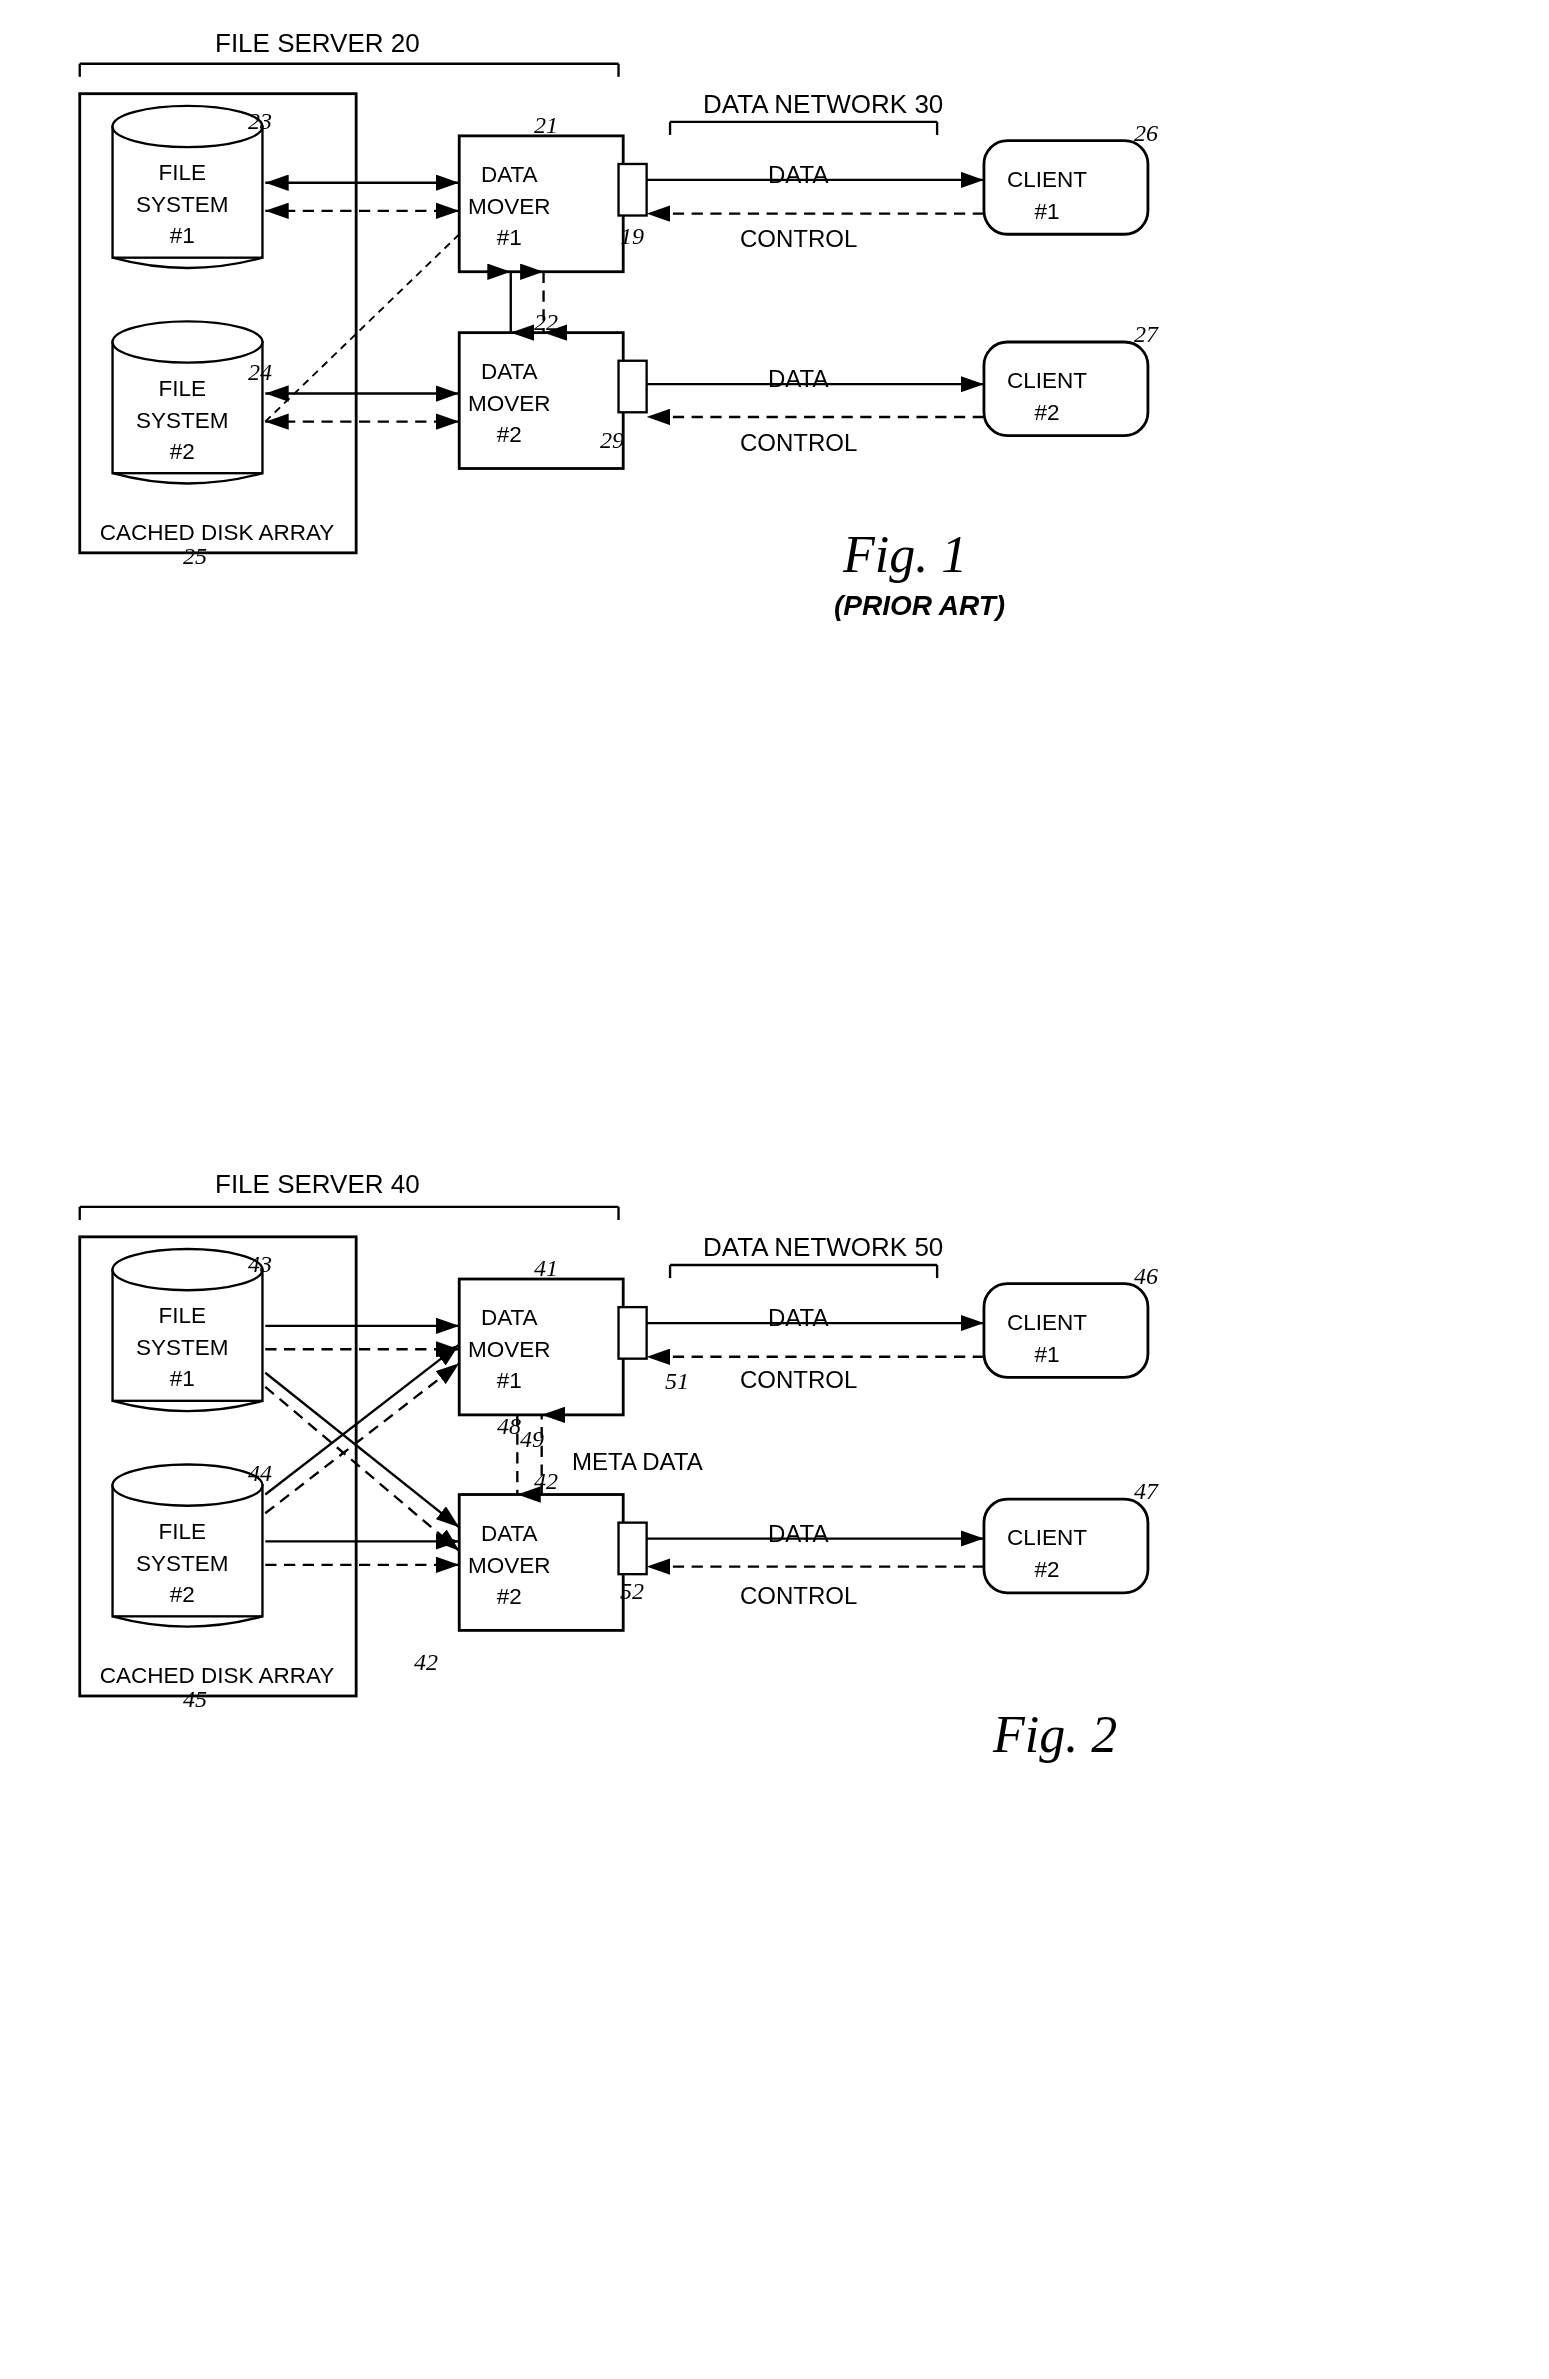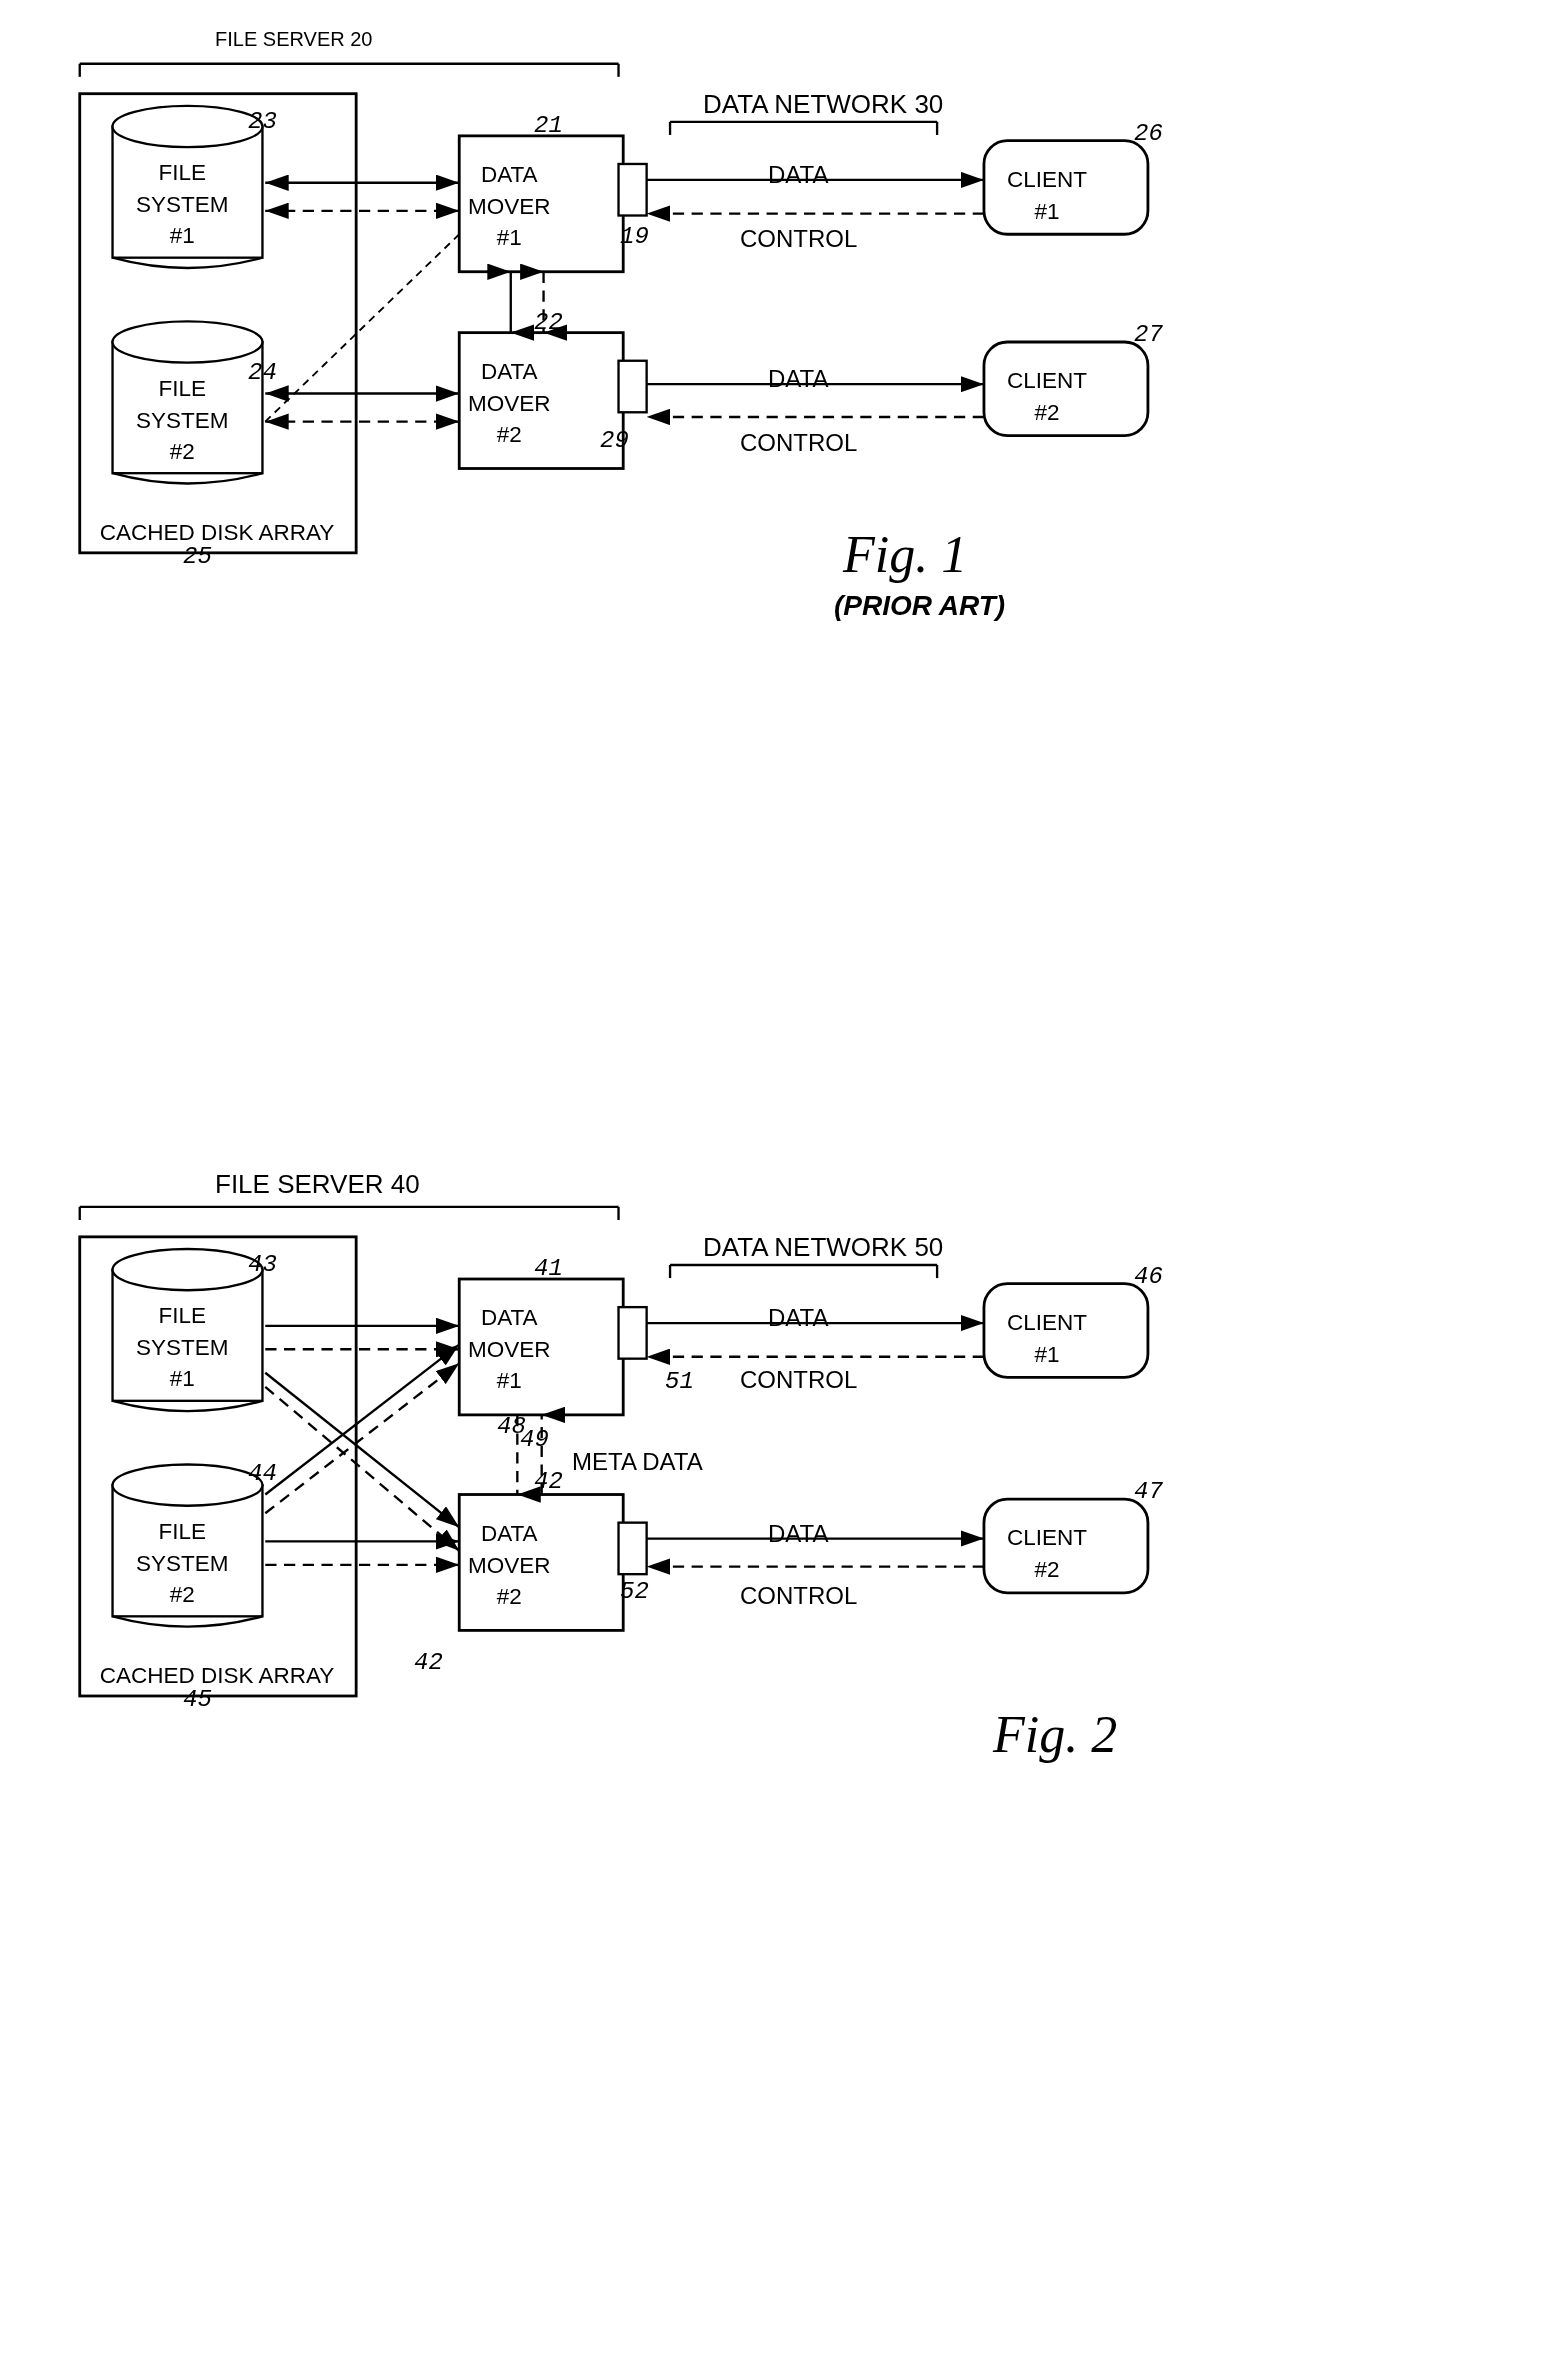--- a/index.html
+++ b/index.html
@@ -50,21 +50,21 @@
       position: absolute;
       font-size: 28px;
       font-family: Arial, sans-serif;
       font-style: italic;
       font-weight: bold;
     }
 
     .ref-num {
       position: absolute;
       font-size: 24px;
-      font-family: Liberation Mono, monospace;
+      font-family: Liberation Serif, serif;
       font-style: italic;
     }
   </style>
 </head>
 <body>
 
 <div class="diagram-container">
 
   <svg class="diagram-svg" viewBox="0 0 1654 2540" width="1550" height="2380">
     <defs>
@@ -189,21 +189,21 @@
     <line x1="690" y1="1412" x2="1050" y2="1412" stroke="#000" stroke-width="2.5" marker-end="url(#arrowhead)"></line>
 
     <line x1="1050" y1="1448" x2="690" y2="1448" stroke="#000" stroke-width="2.5" stroke-dasharray="12,8" marker-end="url(#arrowhead2)"></line>
 
     <line x1="690" y1="1642" x2="1050" y2="1642" stroke="#000" stroke-width="2.5" marker-end="url(#arrowhead)"></line>
 
     <line x1="1050" y1="1672" x2="690" y2="1672" stroke="#000" stroke-width="2.5" stroke-dasharray="12,8" marker-end="url(#arrowhead2)"></line>
 
   </svg>
 
-  <div class="label" style="left: 215px; top: 28px; font-size: 20px;">FILE SERVER 20</div>
+  <div class="label" style="left: 215px; top: 28px; font-size: 26px;">FILE SERVER 20</div>
 
   <div class="label" style="left: 703px; top: 89px; font-size: 26px;">DATA NETWORK 30</div>
 
   <div class="label" style="left: 136px; top: 157px; font-size: 22.5px; line-height: 1.4; text-align: center;">
     <span style="display:block; white-space: pre-line;"><div>FILE</div><div>SYSTEM</div><div>#1</div></span>
   </div>
 
   <div class="label" style="left: 136px; top: 373px; font-size: 22.5px; line-height: 1.4; text-align: center;">
     <span style="display:block; white-space: pre-line;"><div>FILE</div><div>SYSTEM</div><div>#2</div></span>
   </div>

